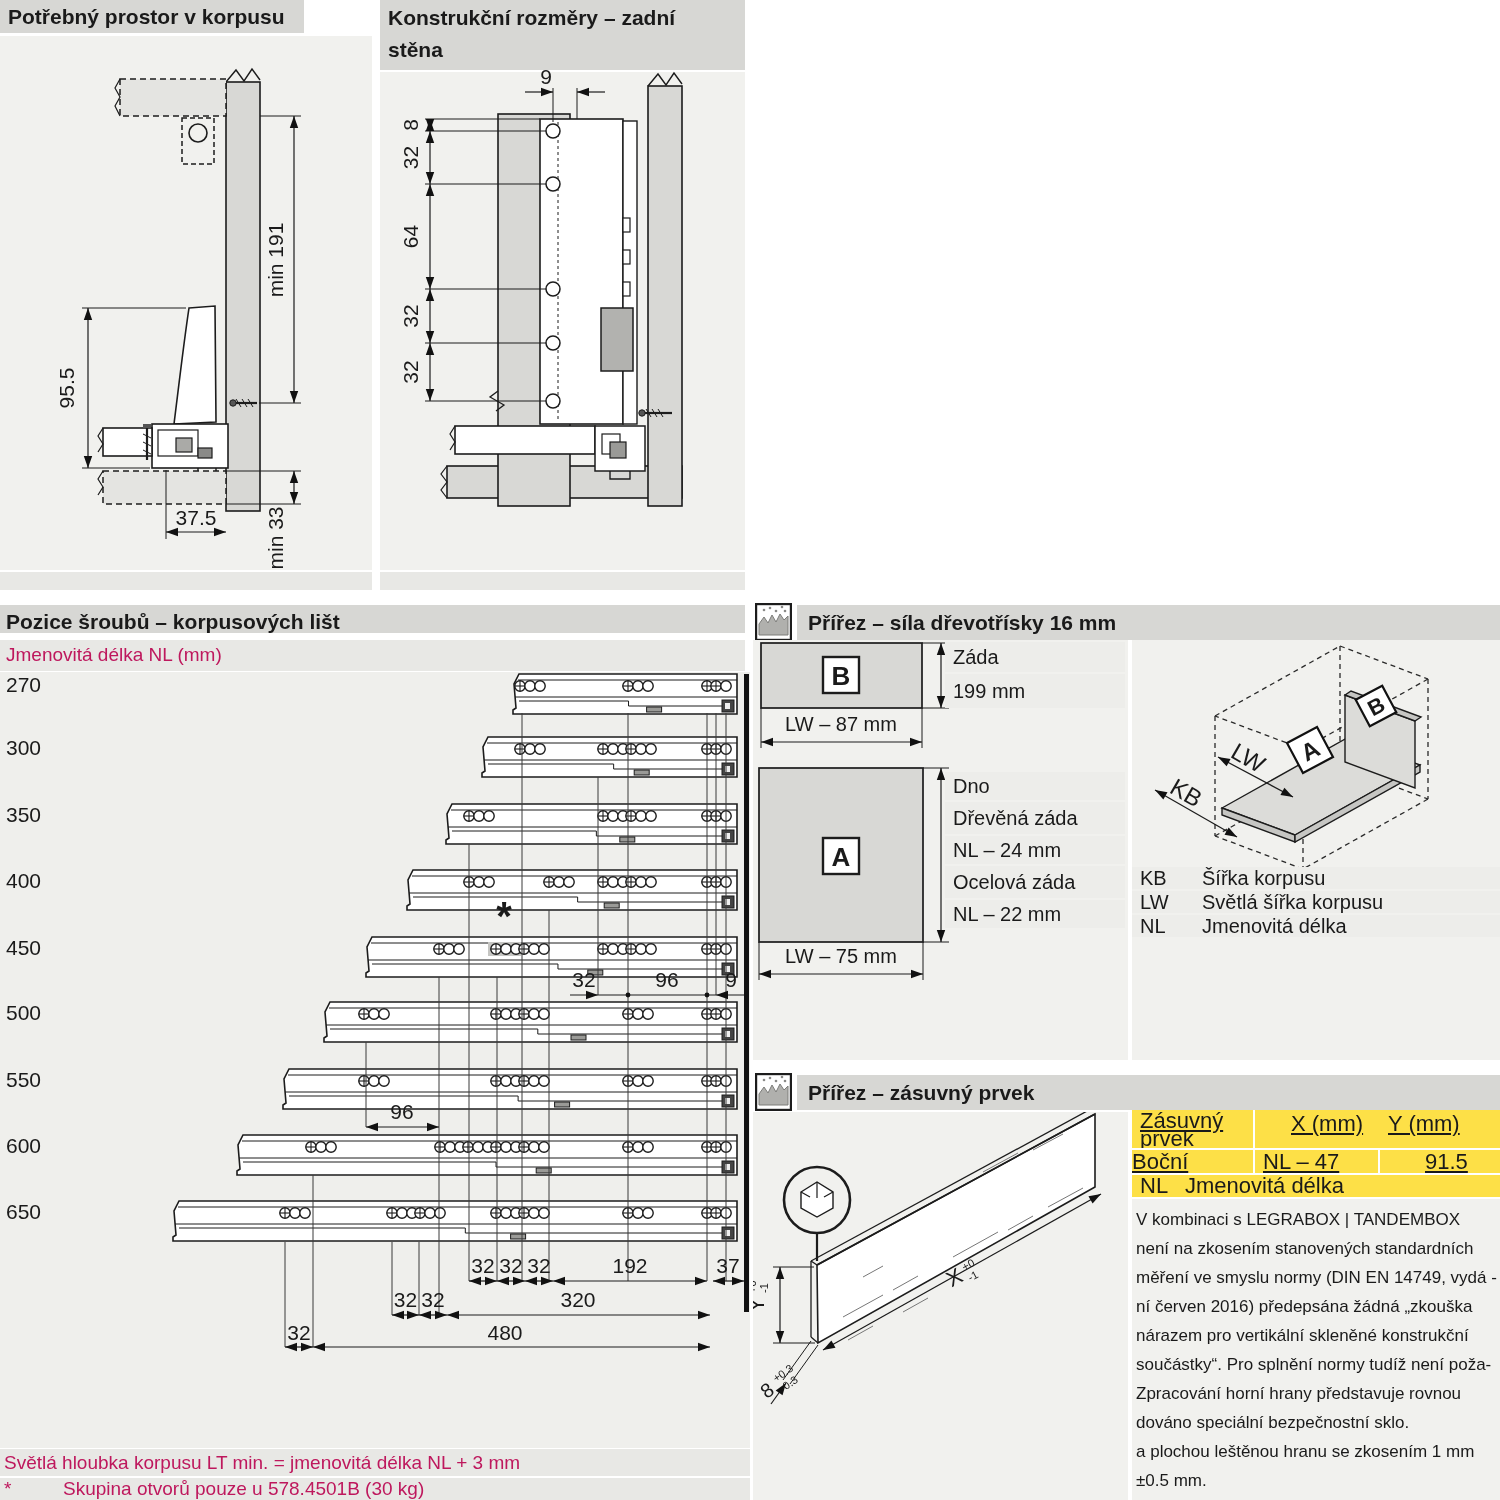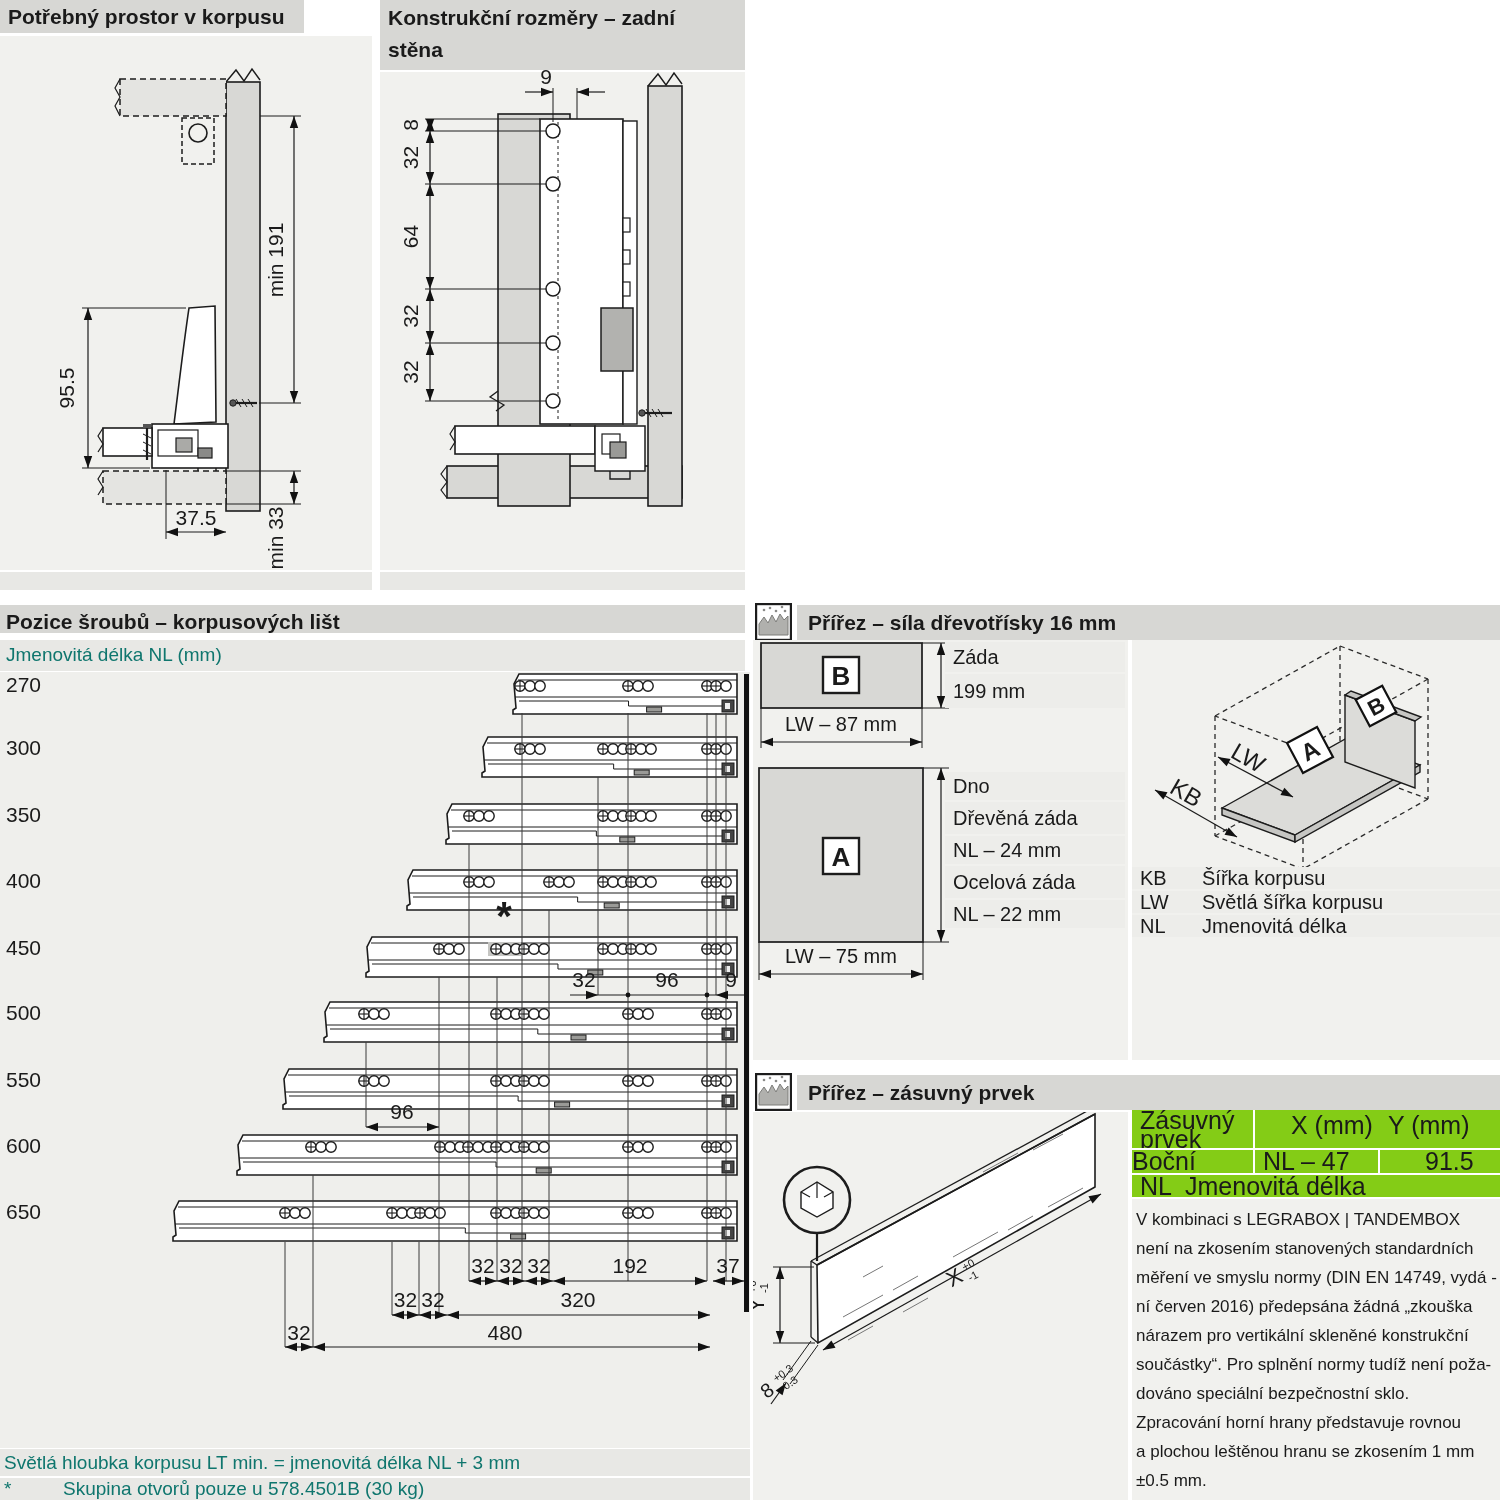--- a/index.html
+++ b/index.html
@@ -1,27 +1,27 @@
 <!DOCTYPE html>
 <html><head>
 <meta charset="utf-8">
 <style>
   html,body{margin:0;padding:0;background:#fff;}
   #root{position:relative;width:1500px;height:1500px;background:#fff;overflow:hidden;
         font-family:"Liberation Sans","DejaVu Sans",sans-serif;color:#1a1a1a;}
   .abs{position:absolute;}
-  .t{position:absolute;white-space:nowrap;color:#0f766e;}
+  .t{position:absolute;white-space:nowrap;color:#be185d;}
   .hdrbar{position:absolute;background:#d7d7d4;}
   .hdrtxt{font-weight:bold;font-size:21px;line-height:33px;padding-left:8px;white-space:nowrap;}
   .strip{position:absolute;background:#e8e8e5;}
   .panelbg{position:absolute;background:#f1f1ee;}
   .chartbg{position:absolute;background:#efefec;}
   .legend-row{position:absolute;background:#ededea;display:flex;font-size:20px;line-height:23px;}
   .legend-abbr{width:62px;padding-left:8px;}
-  .cell{position:absolute;background:#84cc16;font-size:25px;overflow:hidden;}
+  .cell{position:absolute;background:#fde047;font-size:22px;overflow:hidden;text-decoration:underline;}
   .par-line{font-size:17px;line-height:29px;white-space:nowrap;}
   svg{display:block;}
 </style>
 </head>
 <body>
 
 <div id="root">
 
   <div class="hdrbar" style="left:0;top:0;width:304px;height:33px;">
     <div class="hdrtxt">Potřebný prostor v korpusu</div>
@@ -784,19 +784,19 @@
   </div>
 
   <div class="panelbg" style="left:1132px;top:1199px;width:368px;height:301px;"></div>
   <div class="abs" id="paragraph" style="left:1136px;top:1205px;width:364px;">
       <div class="par-line">V kombinaci s LEGRABOX | TANDEMBOX</div>
       <div class="par-line">není na zkosením stanovených standardních</div>
       <div class="par-line">měření ve smyslu normy (DIN EN 14749, vydá -</div>
       <div class="par-line">ní červen 2016) předepsána žádná „zkouška</div>
       <div class="par-line">nárazem pro vertikální skleněné konstrukční</div>
       <div class="par-line">součástky“. Pro splnění normy tudíž není poža-</div>
+      <div class="par-line">Zpracování horní hrany představuje rovnou</div>
       <div class="par-line">dováno speciální bezpečnostní sklo.</div>
-      <div class="par-line">Zpracování horní hrany představuje rovnou</div>
       <div class="par-line">a plochou leštěnou hranu se zkosením 1 mm</div>
       <div class="par-line">±0.5 mm.</div>
     </div>
 
 </div>
 
 </body></html>

